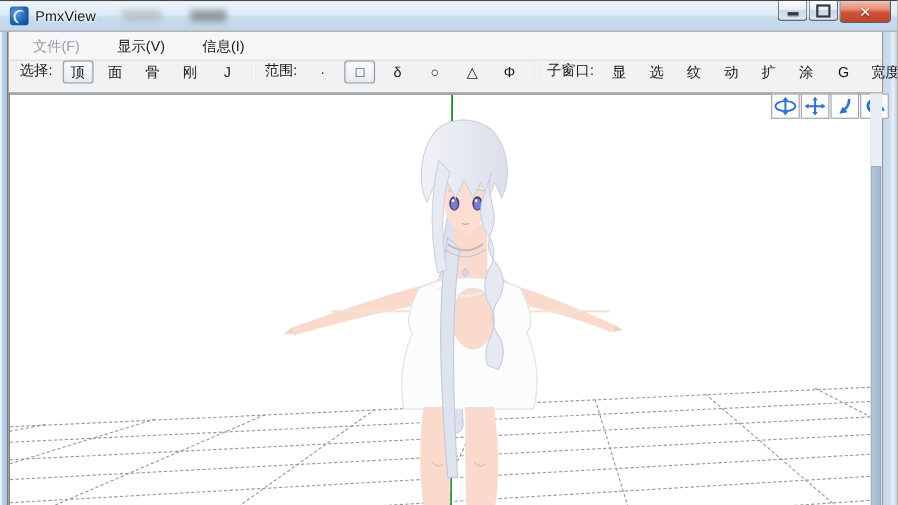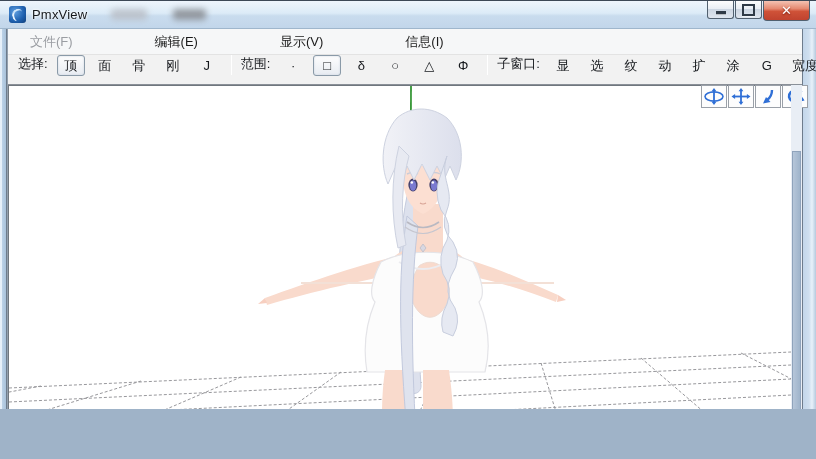--- a/index.html
+++ b/index.html
@@ -1,16 +1,16 @@
 <!DOCTYPE html>
 <html><head>
 <meta charset="utf-8">
 <style>
   html,body{margin:0;padding:0;background:#9fb3c8;font-family:"Liberation Sans","DejaVu Sans",sans-serif;}
-  .window{position:relative;width:816px;height:409px;background:#f97316;overflow:hidden;
+  .window{position:relative;width:816px;height:459px;background:#f97316;overflow:hidden;
           border-top:1px solid #3c4856;box-sizing:border-box;}
   
   .frame-left{position:absolute;left:0;top:27px;width:8px;height:432px;
     background:linear-gradient(to right,#e7f0f9 0,#e7f0f9 2px,#bcd2e7 2px,#a9c2da 6px,#6e7c8c 6px,#6e7c8c 7px,#93a0ae 7px);}
   .frame-right{position:absolute;left:802px;top:27px;width:14px;height:432px;
     background:linear-gradient(to right,#6e7c8c 0,#6e7c8c 1px,#c3d6ea 1px,#cfdfef 7px,#e8f1fa 10px,#b5c9dd 14px);}
   
   .titlebar{position:absolute;left:0;top:0;width:816px;height:28px;
     background:linear-gradient(to bottom,#eef5fc 0,#dcebf7 45%,#c9dcee 55%,#c2d6ea 100%);
     border-bottom:1px solid #9fb6cc;box-sizing:border-box;}
@@ -29,21 +29,21 @@
     display:flex;align-items:center;justify-content:center;margin-left:1px;}
   .win-btn.min{width:27px;border-radius:0 0 3px 3px;}
   .win-btn.max{width:27px;border-radius:0 0 3px 3px;}
   .win-btn.close{width:47px;height:20px;border-radius:0 0 4px 4px;
     background:linear-gradient(to bottom,#f4c2b2 0,#e58a72 40%,#cf5238 55%,#c0432f 100%);}
   .glyph-min{width:10px;height:3px;background:#2f3a46;border-bottom:1px solid #ffffffaa;margin-top:6px;}
   .glyph-max{width:9px;height:8px;border:2px solid #2f3a46;box-shadow:0 1px 0 #ffffff88;}
   .glyph-close{color:#fff;font-size:13px;font-weight:bold;text-shadow:0 1px 2px #7c1f10;line-height:1;}
   
   .menubar{position:absolute;left:8px;top:28px;width:794px;height:26px;background:#f6f7f8;
-    border-bottom:1px solid #e3e3e3;display:flex;align-items:center;padding-left:12px;box-sizing:border-box;font-size:13px;gap:48px;}
+    border-bottom:1px solid #e3e3e3;display:flex;align-items:center;padding-left:12px;box-sizing:border-box;font-size:13px;}
   .menu-item{padding:3px 10px;margin-right:14px;color:#1a1a1a;cursor:default;}
   .menu-item.disabled{color:#9a9da2;}
   
   .toolbar{position:absolute;left:8px;top:54px;width:794px;height:30px;background:#f2f2f2;
     border-bottom:1px solid #8a9098;display:flex;align-items:flex-start;box-sizing:border-box;font-size:13px;color:#15181c;}
   .grip{width:3px;height:20px;margin:0 5px 0 3px;
     background:repeating-linear-gradient(to bottom,#c5c9d2 0,#c5c9d2 2px,transparent 2px,transparent 4px);}
   .tb-label{margin:0 6px 0 2px;white-space:nowrap;}
   .tb-btn{min-width:18px;padding:2px 4px;margin:0 3px;text-align:center;border:1px solid transparent;
     border-radius:3px;white-space:nowrap;cursor:default;line-height:15px;}
@@ -81,21 +81,20 @@
           <div class="glyph-max"></div>
         </div>
       <div class="win-btn close">
           <div class="glyph-close">✕</div>
         </div>
     </div>
   </div>
 
   <div class="menubar">
     <div class="menu-item disabled">文件(F)</div>
-    <div class="menu-item">编辑(E)</div>
     <div class="menu-item">显示(V)</div>
     <div class="menu-item">信息(I)</div>
   </div>
 
   <div class="toolbar">
     <div class="grip"></div>
     <span class="tb-label">选择:</span>
     <div class="tb-btn active">顶</div>
     <div class="tb-btn">面</div>
     <div class="tb-btn">骨</div>

